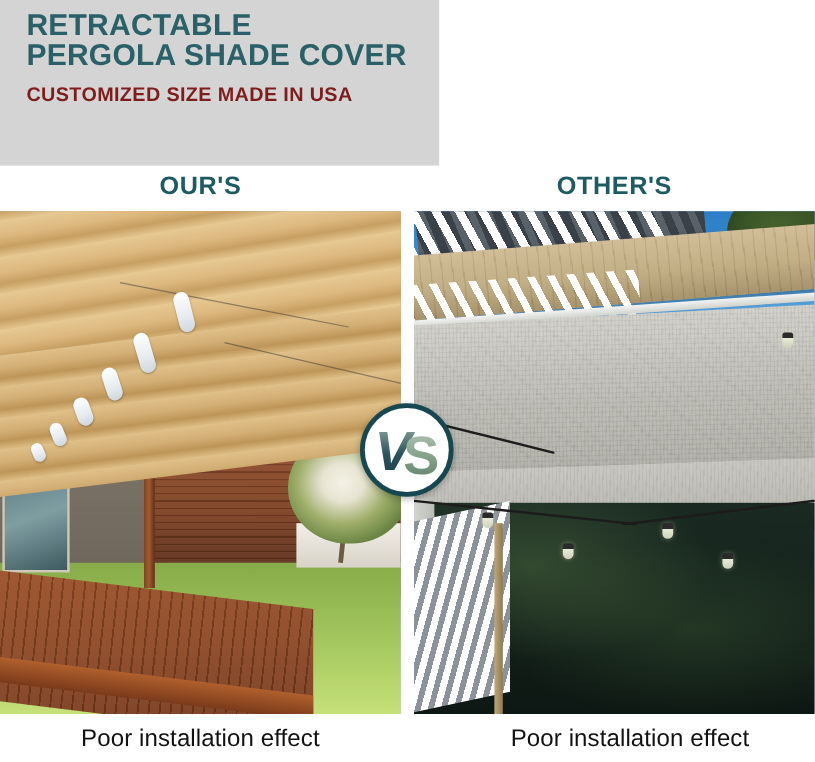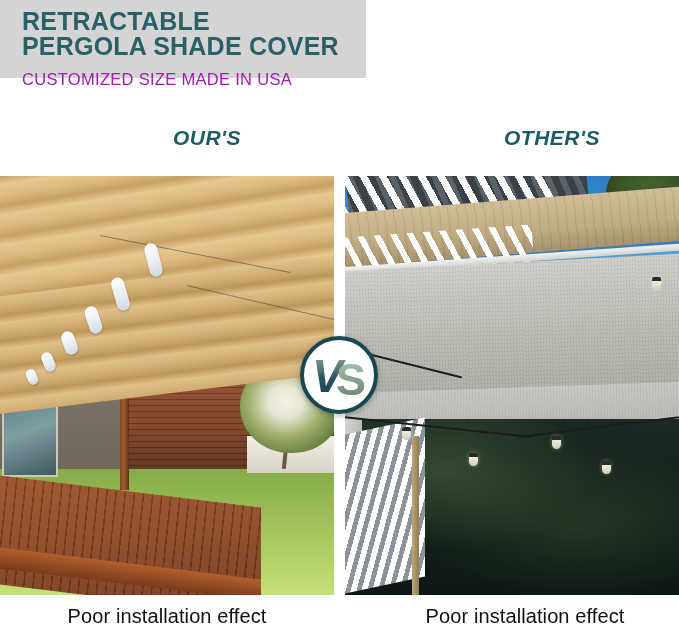--- a/index.html
+++ b/index.html
@@ -6,42 +6,42 @@
   body{
     width:679px;height:635px;
     background:#ffffff;
     font-family:"Liberation Sans", sans-serif;
     overflow:hidden;
     position:relative;
   }
 
   
   .banner{
-    position:absolute;left:0;top:0;width:366px;height:78px;
+    position:absolute;left:0;top:0;width:366px;height:138px;
     background:#d4d4d4;
   }
   .banner-title{
     position:absolute;left:22px;top:9px;width:340px;
     color:#2a6068;
     font-size:25px;font-weight:bold;line-height:25px;
     letter-spacing:.2px;
     white-space:pre-line;
   }
   .banner-sub{
     position:absolute;left:22px;top:70px;
-    color:#a21caf;
-    font-size:16.5px;font-weight:400;letter-spacing:.3px;
+    color:#7f1d1d;
+    font-size:16.5px;font-weight:700;letter-spacing:.3px;
   }
 
   
   .col-head{
-    position:absolute;top:126px;height:26px;
+    position:absolute;top:144px;height:26px;
     color:#1d5b62;
-    font-size:21px;font-weight:bold;font-style:italic;
-    letter-spacing:.5px;text-align:center;padding-left:40px;
+    font-size:21px;font-weight:bold;
+    letter-spacing:.5px;text-align:center;
   }
   .col-head.left{left:0;width:334px;}
   .col-head.right{left:345px;width:334px;}
 
   
   .photo{
     position:absolute;top:176px;height:419px;
     overflow:hidden;
     background:#9ec8e6;
   }

